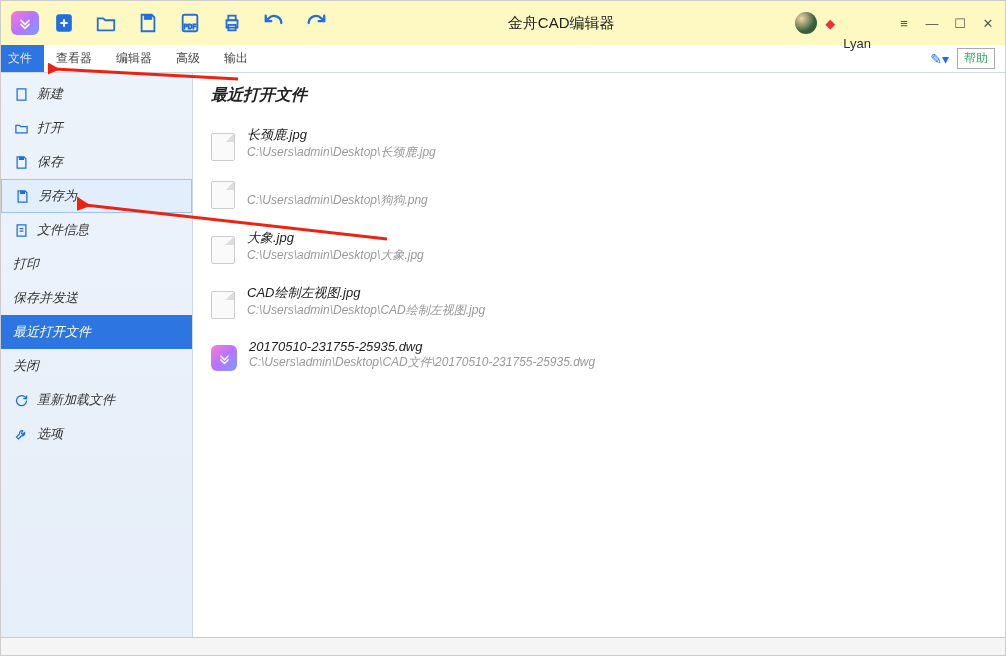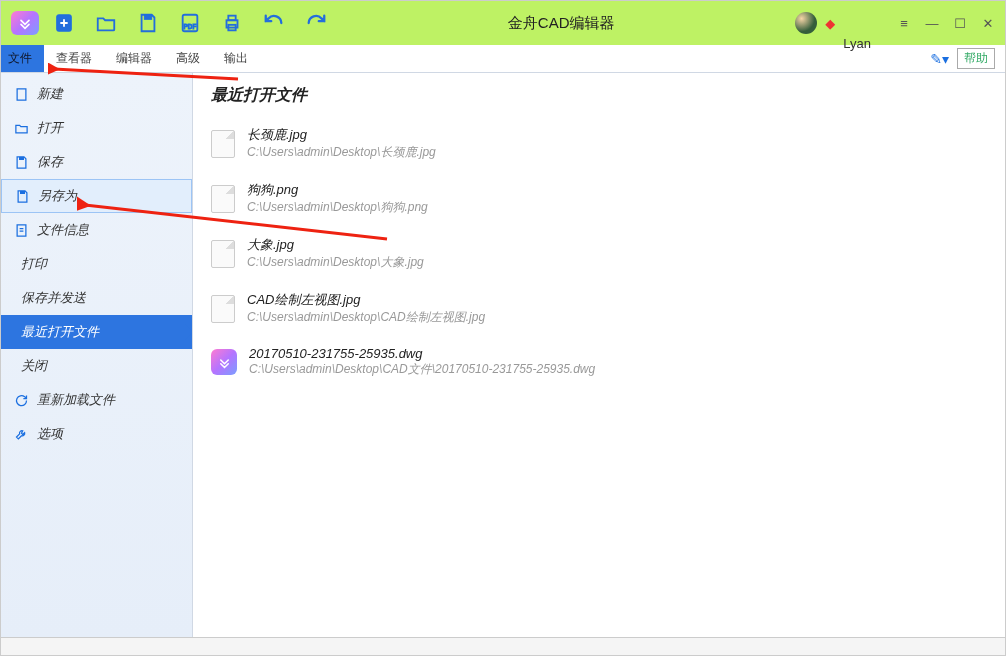--- a/index.html
+++ b/index.html
@@ -1,58 +1,58 @@
 <!DOCTYPE html>
 <html><head>
 <meta charset="utf-8">
 <style>
   * { box-sizing: border-box; margin: 0; padding: 0; font-family: "Microsoft YaHei", sans-serif; }
   body { width: 1006px; height: 656px; background: #fff; position: relative; overflow: hidden; border: 1px solid #ccc; }
   
   
-  .titlebar { height: 44px; display: flex; align-items: center; padding: 0 10px; background: #bef264; }
+  .titlebar { height: 44px; display: flex; align-items: center; padding: 0 10px; background: #fef9c3; }
   .app-logo { width: 28px; height: 24px; border-radius: 6px; background: linear-gradient(135deg, #ff7bd1 0%, #b574ff 50%, #7b9eff 100%); margin-right: 14px; display:flex; align-items:center; justify-content:center;}
   .app-logo svg { width:16px;height:16px;}
   .tb-icons { display: flex; gap: 20px; align-items: center;}
   .tb-icon { color:#1b6fe0; cursor:pointer; display:flex; align-items:center;}
   .tb-icon svg { width:22px; height:22px; stroke:currentColor; fill:currentColor;}
   .title-text { flex: 1; text-align: center; font-size: 15px; color: #222; }
   .title-right { display:flex; align-items:center; gap:8px;}
   .avatar { width:22px;height:22px;border-radius:50%; background: radial-gradient(circle at 30% 30%, #f6d5a7, #355e3b 60%);}
   .gem { color:#e33; font-size:13px;}
   .username { font-size:13px; color:#333;margin-top:40px;}
   .win-btns { display:flex; gap:14px; margin-left:18px; color:#555; font-size:13px;}
   .win-btn { cursor:pointer; width:14px; text-align:center;}
   
   
   .menubar { height: 28px; display: flex; align-items: stretch; border-bottom: 1px solid #d0d8e4; background:#fff;}
   .menu-item { font-size: 12px; color:#444; padding: 0 12px; display:flex; align-items:center; cursor:pointer;}
-  .menu-item.active { background:#2d75e0; color:#0f172a;padding-left:7px;}
+  .menu-item.active { background:#2d75e0; color:#e5e5e5;padding-left:7px;}
   .menubar-right { margin-left:auto; display:flex; align-items:center; gap:8px; padding-right:10px;}
   .menubar-right .brush-icon { color:#1b6fe0; font-size:14px;}
   .help-btn { font-size:12px; color:#3a6; border:1px solid #aaa; padding:1px 6px; border-radius:0; cursor:pointer;}
   
   
   .content { display:flex; height: calc(100% - 44px - 28px - 18px); font-style: italic; }
   
   
   .sidebar { width: 192px; background: linear-gradient(180deg, #edf3fb 0%, #e6eef9 100%); border-right:1px solid #d0d8e4; padding-top:4px; overflow:hidden; position:relative;}
   .side-item { height: 34px; display:flex; align-items:center; padding-left:12px; font-size:13px; color:#333; cursor:pointer; gap:8px;}
   .side-item.selected { background:#e2eefc; border:1px solid #9cc4f5;}
   .side-item.active { background:#2d75e0; color:#fff; position:relative;}
   .side-item.active::after { content:""; position:absolute; right:-1px; top:50%; transform:translateY(-50%); border-left:8px solid #2d75e0; border-top:8px solid transparent; border-bottom:8px solid transparent;}
   .side-icon { width:16px; height:16px; display:flex; align-items:center; justify-content:center; color:#1b6fe0;}
   .side-icon svg{width:15px;height:15px;}
   .side-item.selected .side-icon, .side-item.active .side-icon{}
-  .side-item.no-icon { padding-left: 20px; }
+  .side-item.no-icon { padding-left: 12px; }
   
   
   .main { flex:1; padding: 12px 18px; overflow:auto;}
   .main-title { font-size:16px; font-weight:bold; color:#222; margin-bottom:14px;}
-  .file-row { display:flex; align-items:center; gap:12px; padding:6px 0 14px 0; cursor:pointer;}
+  .file-row { display:flex; align-items:flex-end; gap:12px; padding:6px 0 14px 0; cursor:pointer;}
   .file-thumb { width:24px; height:28px; border:1px solid #ccc; border-radius:2px; background:#fafafa; position:relative; flex-shrink:0;}
   .file-thumb::before { content:""; position:absolute; top:0; right:0; width:8px; height:8px; background:linear-gradient(135deg, transparent 50%, #ddd 50%);}
   .dwg-thumb { width:26px;height:26px; border-radius:6px; background: linear-gradient(135deg, #ff7bd1 0%, #b574ff 50%, #7b9eff 100%); flex-shrink:0; display:flex;align-items:center;justify-content:center;}
   .dwg-thumb svg{width:15px;height:15px;}
   .file-texts { display:flex; flex-direction:column;}
   .file-name { font-size:13px; color:#222;}
   .file-path { font-size:12px; color:#999;}
   
   
   .statusbar { position:absolute; bottom:0; left:0; right:0; height:18px; background:#f5f5f5; border-top:1px solid #ccc; font-size:10px; color:#777; display:flex; align-items:center; padding:0 8px; justify-content:space-between;}
@@ -220,21 +220,20 @@
         <div class="file-row">
           <div class="file-thumb"></div>
           <div class="file-texts">
             <div class="file-name">长颈鹿.jpg</div>
             <div class="file-path">C:\Users\admin\Desktop\长颈鹿.jpg</div>
           </div>
         </div>
         <div class="file-row">
           <div class="file-thumb"></div>
           <div class="file-texts">
-            <div class="file-name">狗狗.png</div>
             <div class="file-path">C:\Users\admin\Desktop\狗狗.png</div>
           </div>
         </div>
         <div class="file-row">
           <div class="file-thumb"></div>
           <div class="file-texts">
             <div class="file-name">大象.jpg</div>
             <div class="file-path">C:\Users\admin\Desktop\大象.jpg</div>
           </div>
         </div>

